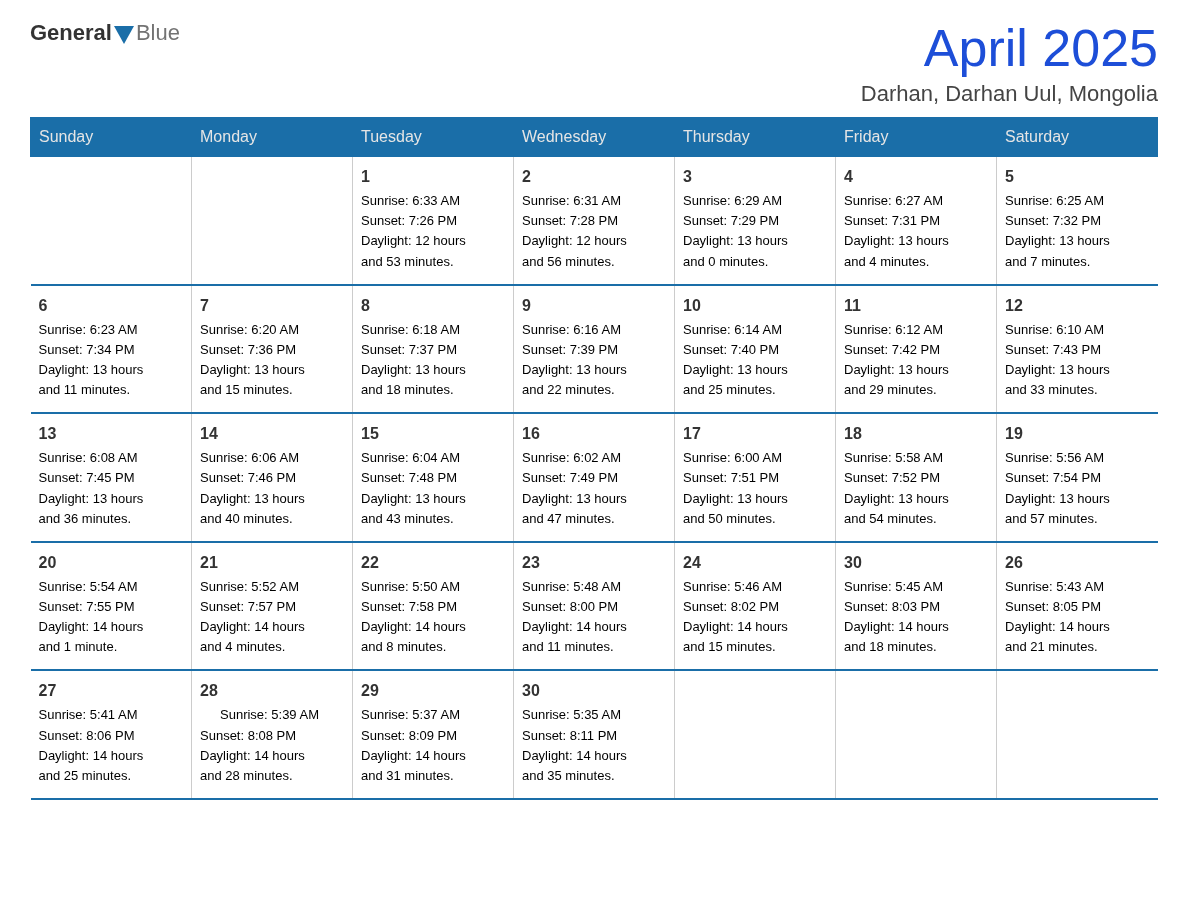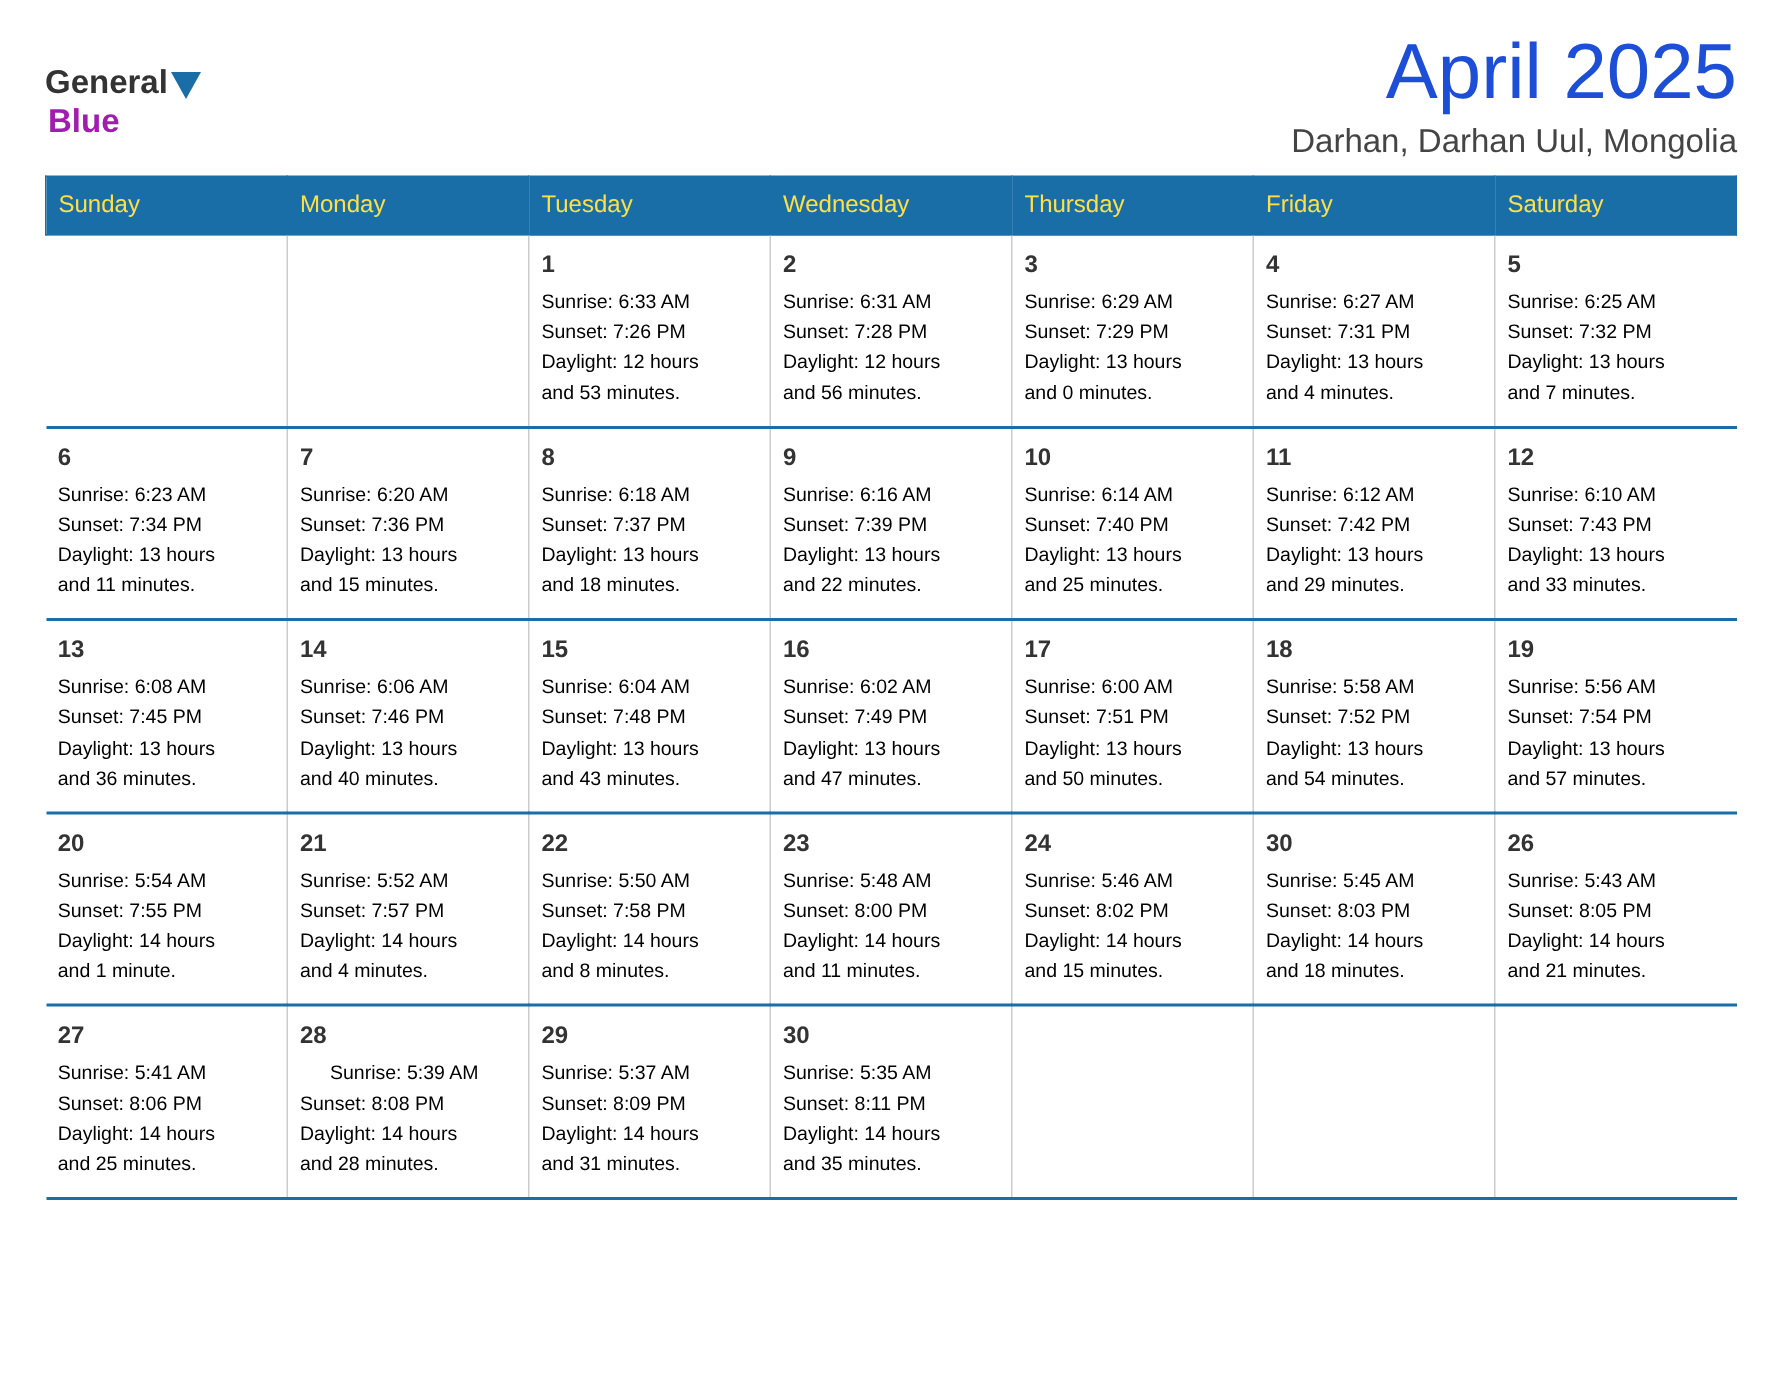--- a/index.html
+++ b/index.html
@@ -29,29 +29,28 @@
       height: 0;
       border-left: 10px solid transparent;
       border-right: 10px solid transparent;
       border-top: 18px solid #1a6ea8;
       display: inline-block;
       margin-left: 2px;
       margin-top: 4px;
     }
     .logo-text-blue {
       font-size: 22px;
-      font-weight: bold;
-      color: #a21caf;
+      font-weight: normal;
+      color: #737373;
       margin-left: 2px;
     }
     .logo-block {
       display: flex;
-      flex-direction: column;
+      flex-direction: row;
       align-items: flex-start;
-      margin-top: 22px;
     }
     .logo-row1 {
       display: flex;
       align-items: center;
     }
     .title-block {
       text-align: right;
     }
     .month-title {
       font-size: 52px;
@@ -68,21 +67,21 @@
     
     .calendar {
       width: 100%;
       border-collapse: collapse;
       margin-top: 10px;
     }
     .calendar thead tr {
       background-color: #1a6ea8;
     }
     .calendar thead th {
-      color: #fde047;
+      color: #e5e5e5;
       font-size: 16px;
       font-weight: normal;
       padding: 10px 8px;
       text-align: left;
       border: 1px solid #1a6ea8;
     }
     .calendar tbody tr {
       border-bottom: 2px solid #1a6ea8;
     }
     .calendar tbody td {

